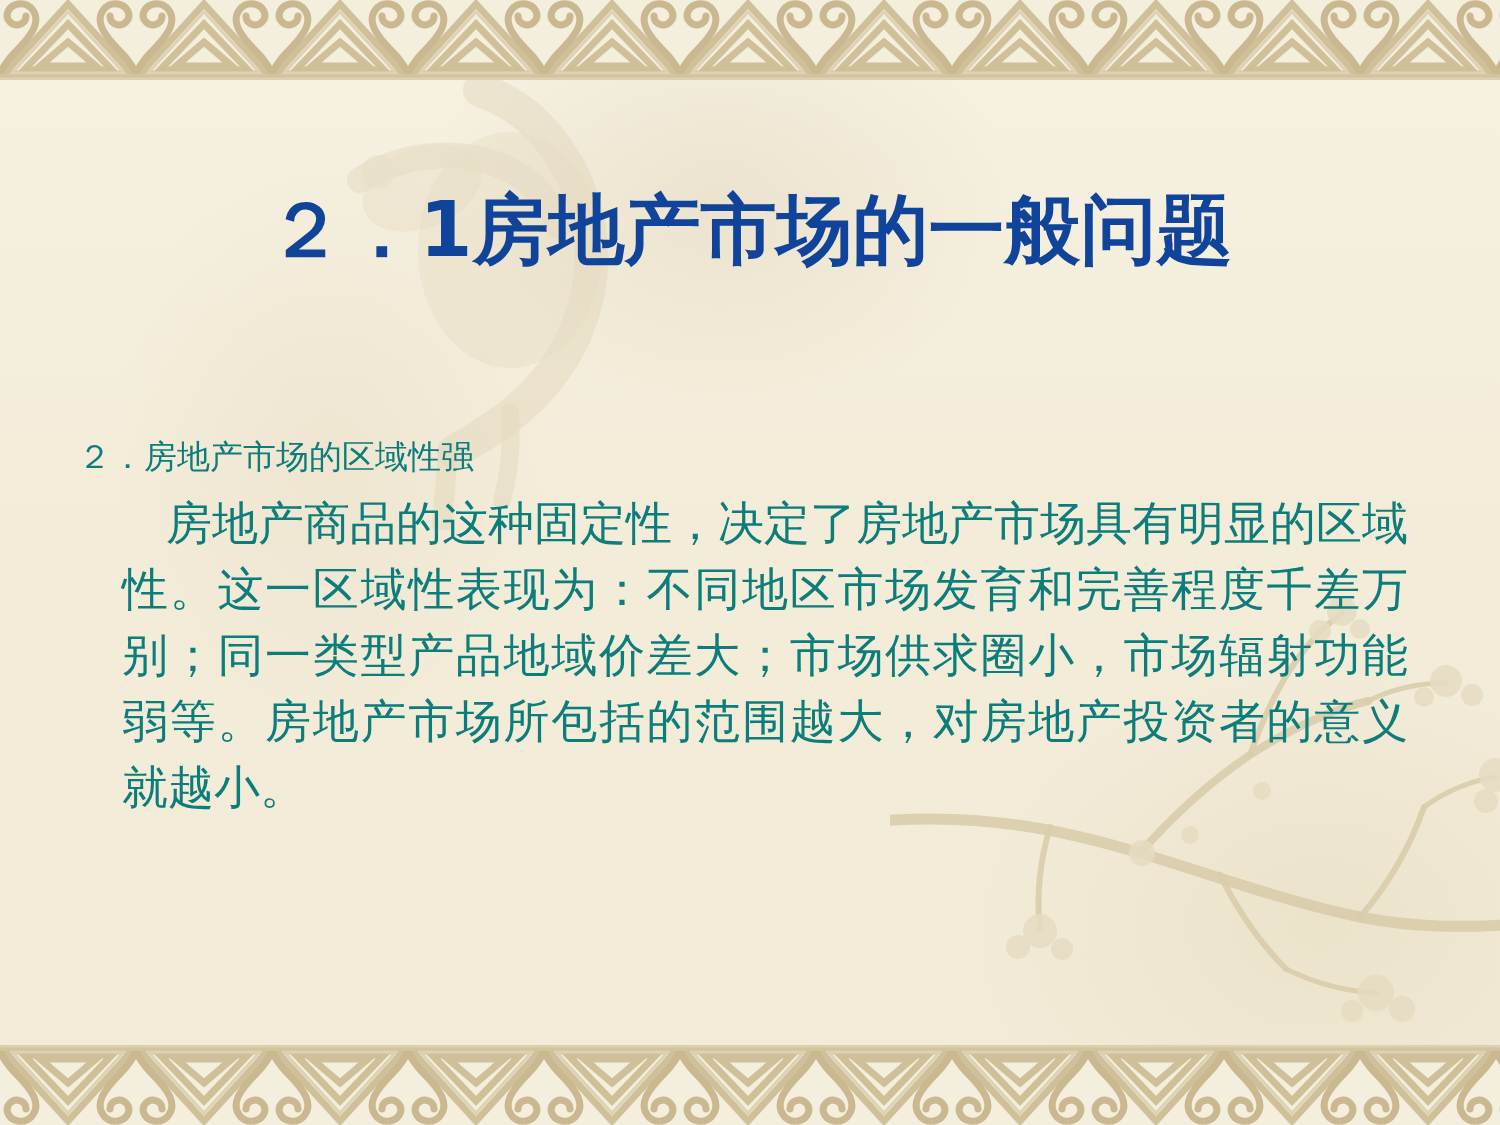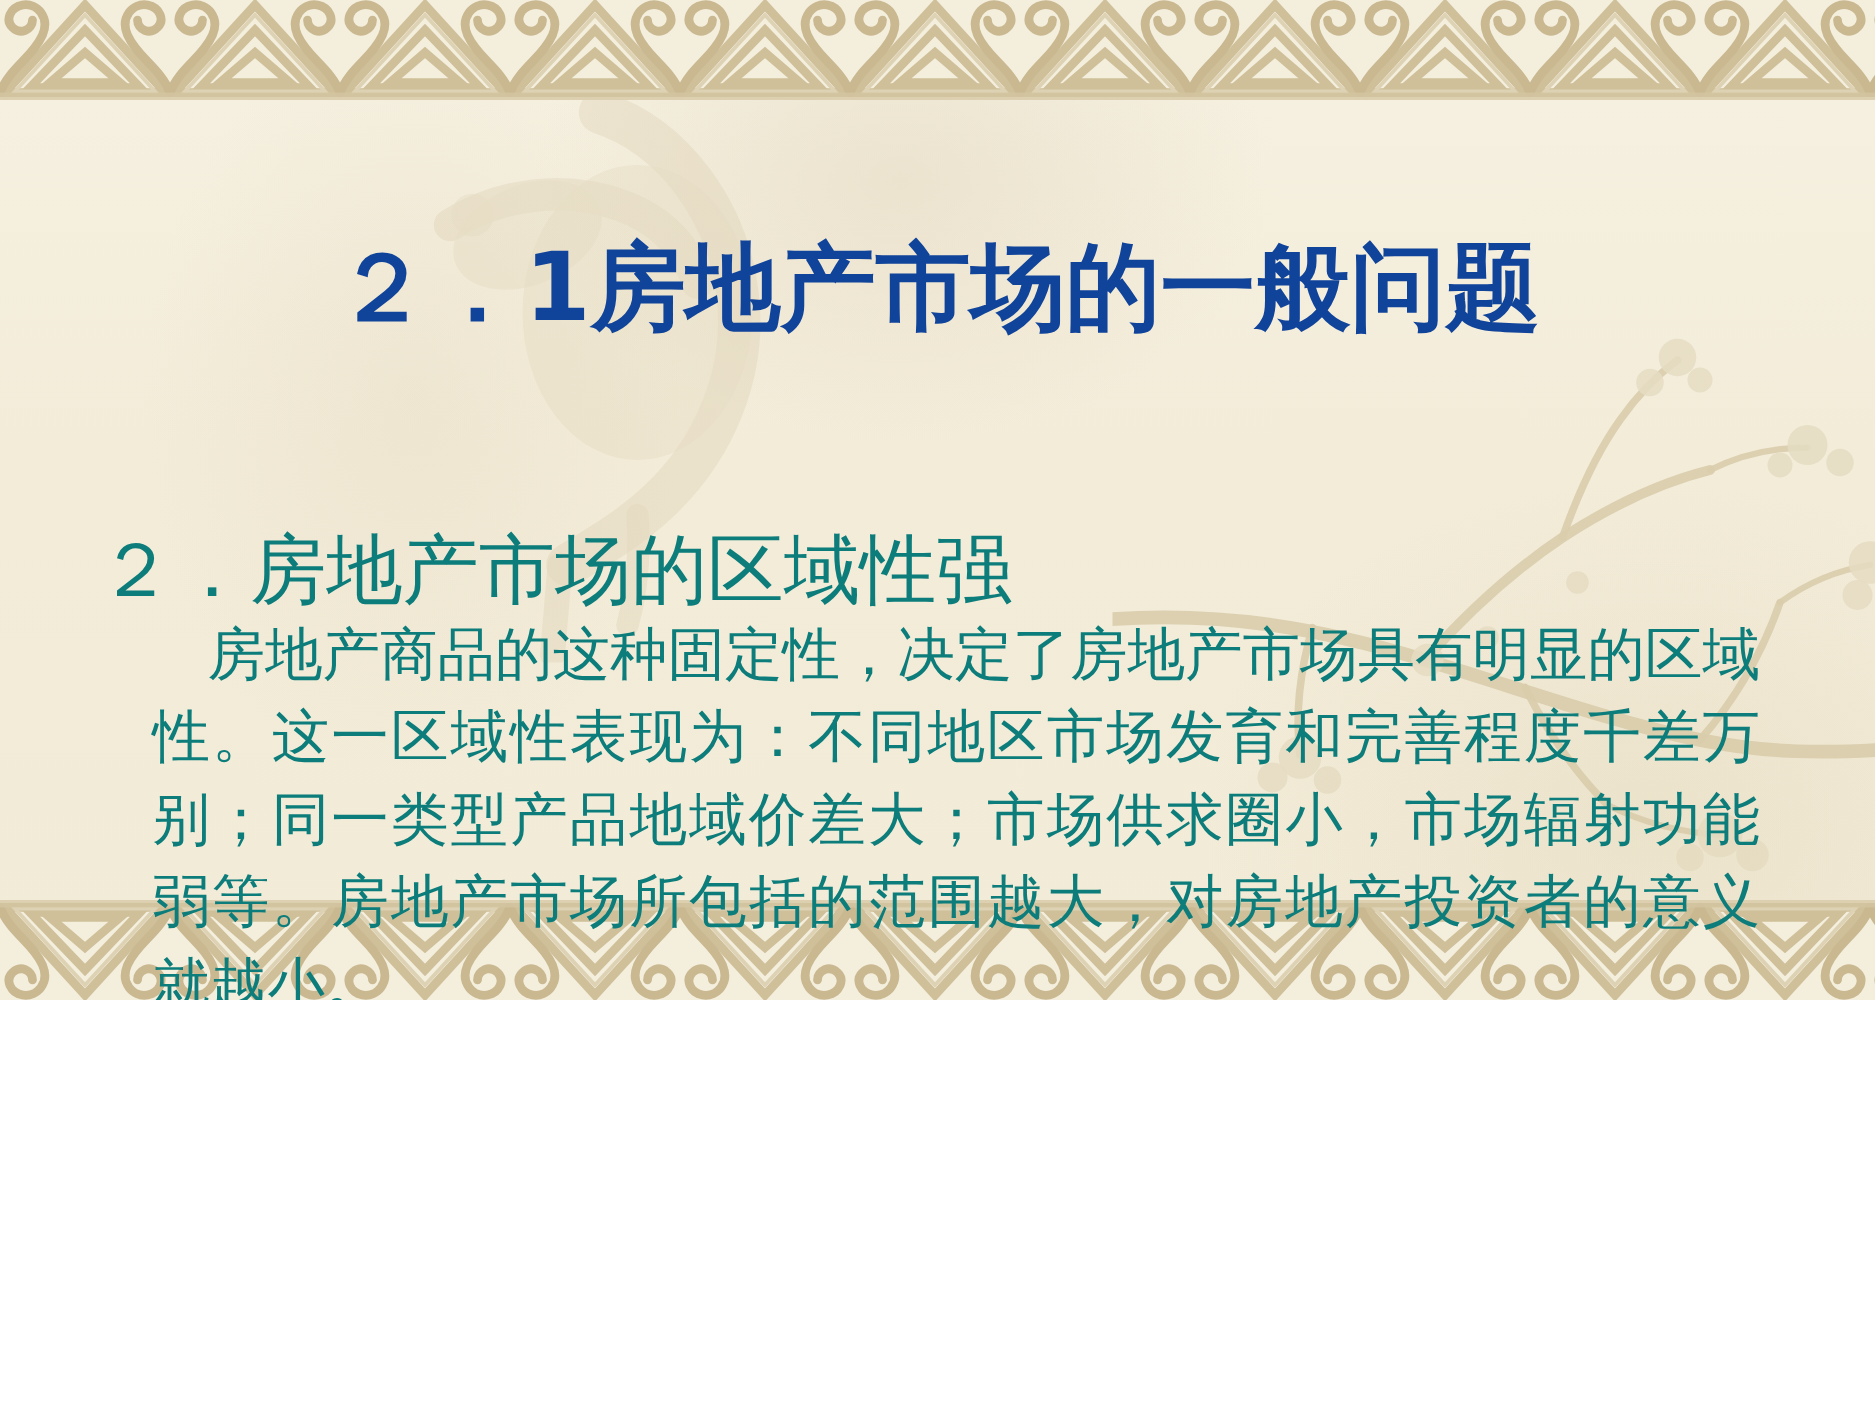--- a/index.html
+++ b/index.html
@@ -9,21 +9,21 @@
   body {
     width: 1500px;
     height: 1125px;
     overflow: hidden;
     font-family: "DejaVu Sans", "Liberation Sans", sans-serif;
   }
 
   #slide {
     position: relative;
     width: 1500px;
-    height: 800px;
+    height: 1125px;
     background: #f4eedd;
     overflow: hidden;
   }
 
   
   .bg-base {
     position: absolute;
     inset: 0;
     background:
       radial-gradient(ellipse 420px 300px at 48% 18%, rgba(214,200,170,0.30) 0%, rgba(214,200,170,0.0) 70%),
@@ -80,21 +80,21 @@
 
   .body-block {
     position: absolute;
     left: 78px;
     top: 424px;
     width: 1340px;
     color: #0d7d7b;
   }
 
   .sub-heading {
-    font-size: 61px;
+    font-size: 33px;
     line-height: 66px;
     white-space: nowrap;
   }
 
   .paragraph {
     font-size: 46px;
     line-height: 66px;
     padding-left: 44px;
     text-indent: 44px;
     text-align: justify;

